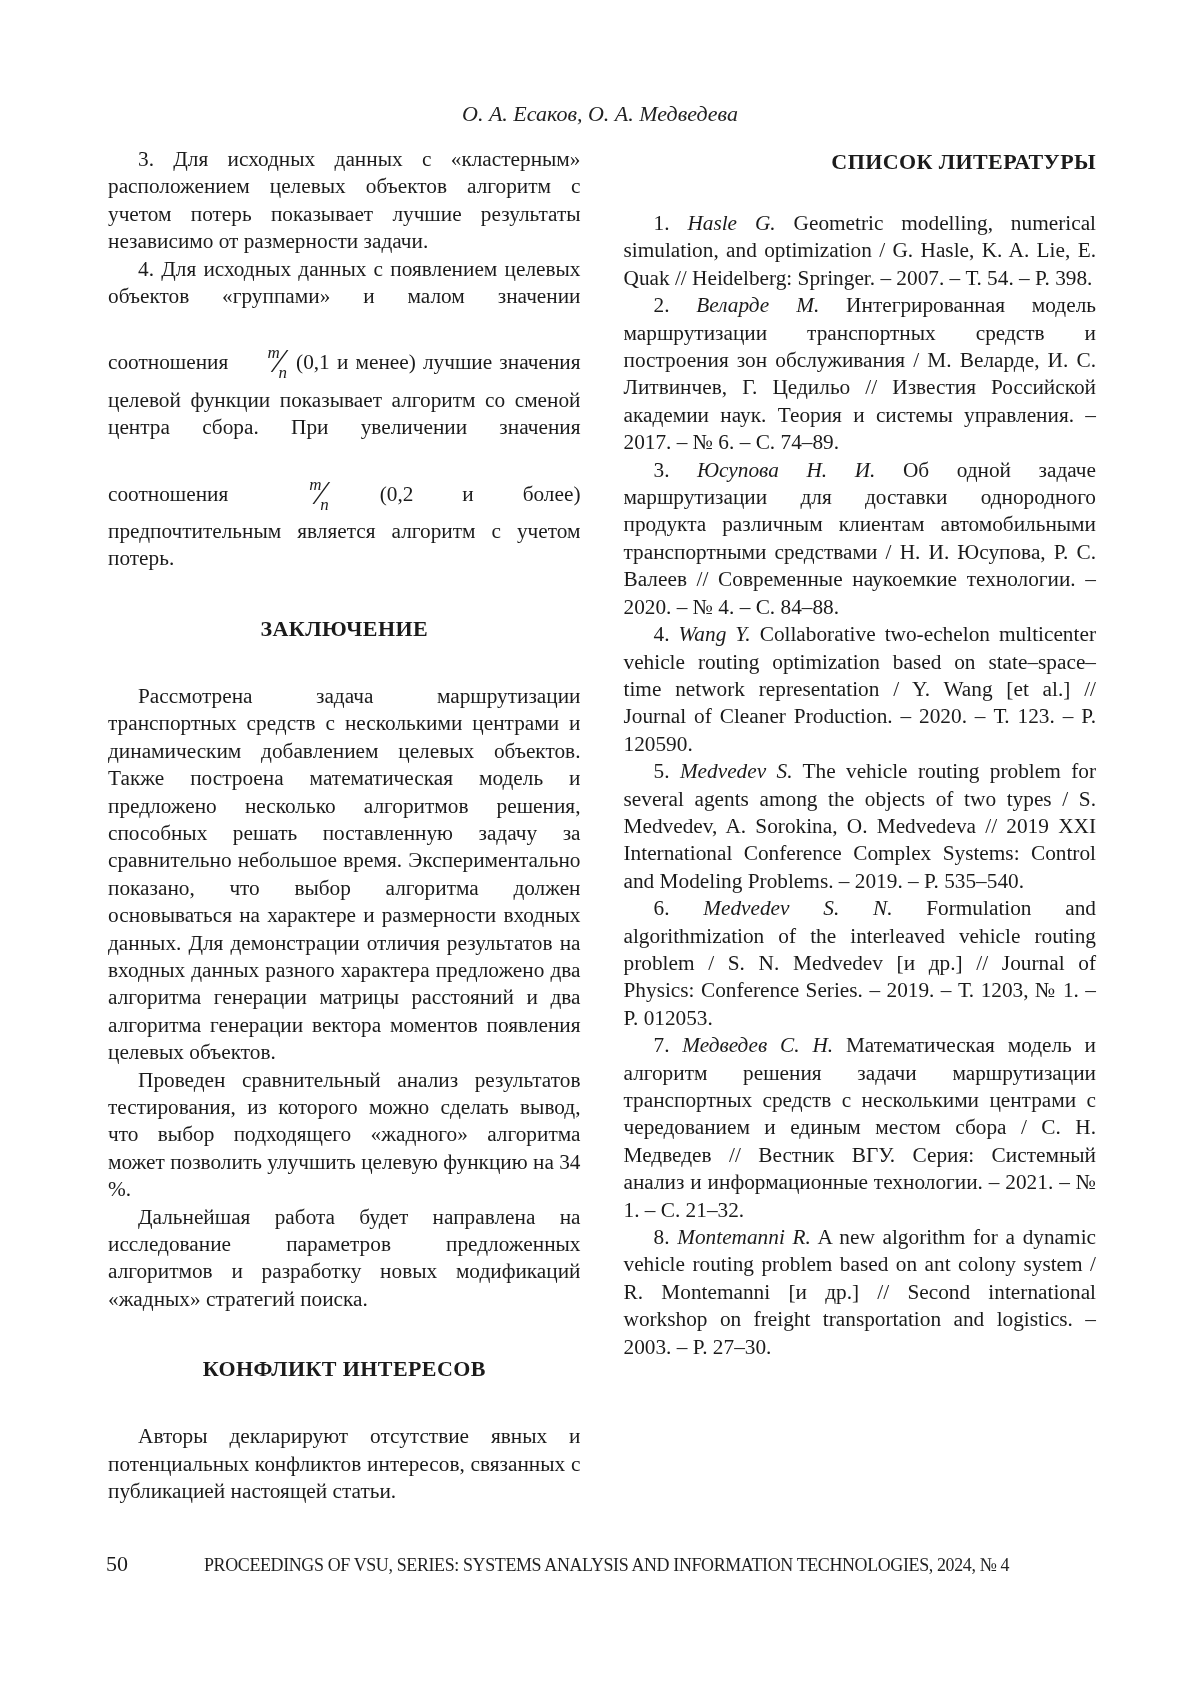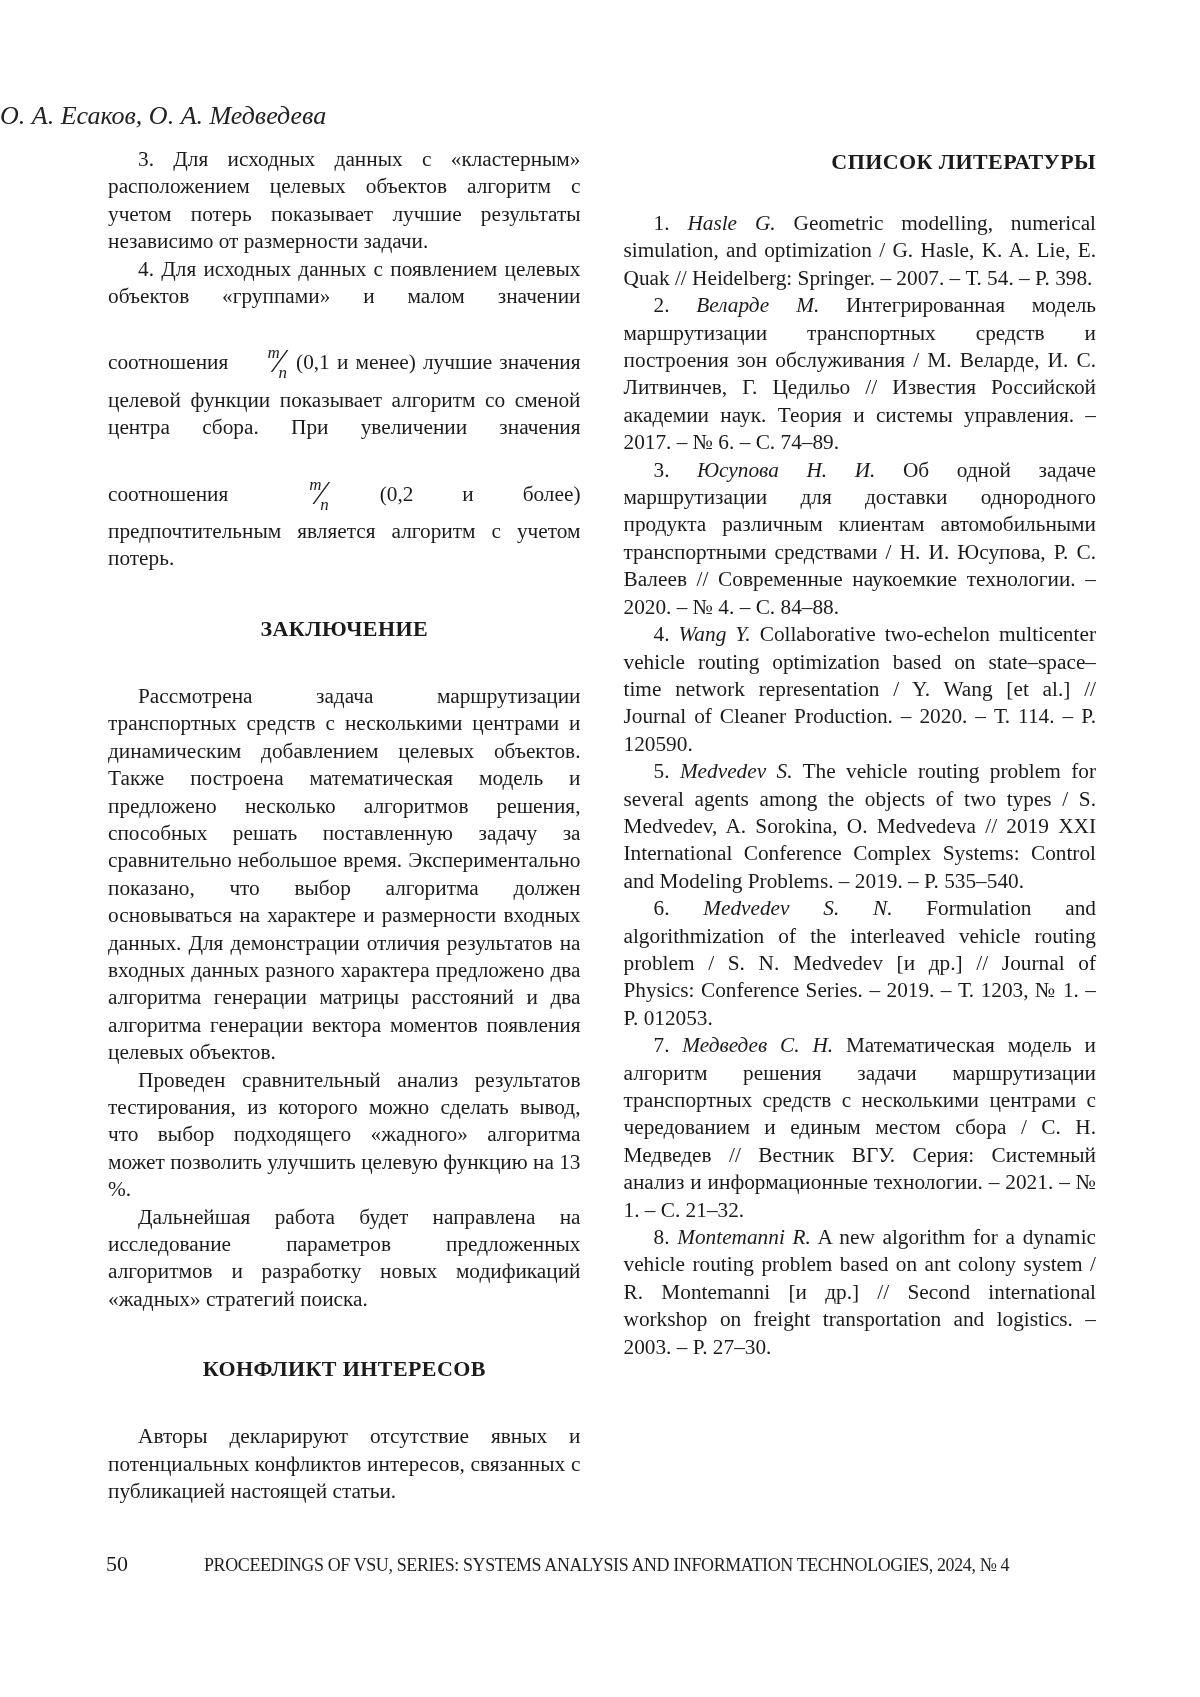--- a/index.html
+++ b/index.html
@@ -19,23 +19,23 @@
     width: 1200px;
     height: 1697px;
     background: #ffffff;
     overflow: hidden;
   }
   .running-head {
     position: absolute;
     top: 101px;
     left: 0;
     width: 100%;
-    text-align: left;
+    text-align: center;
     font-style: italic;
-    font-size: 26px;
+    font-size: 22px;
     color: #222222;
   }
   .columns {
     position: absolute;
     top: 146px;
     left: 108px;
     width: 988px;
     display: flex;
     gap: 43px;
   }
@@ -124,35 +124,35 @@
         <span>4. Для исходных данных с появлением целевых объектов «группами» и малом значении соотношения</span>
         <span class="frac"><span class="fnum">m</span><span class="fslash">⁄</span><span class="fden">n</span></span>
         <span>(0,1 и менее) лучшие значения целевой функции показывает алгоритм со сменой центра сбора. При увеличении значения соотношения</span>
         <span class="frac"><span class="fnum">m</span><span class="fslash">⁄</span><span class="fden">n</span></span>
         <span>(0,2 и более) предпочтительным является алгоритм с учетом потерь.</span>
       </p>
 
       <h2 class="section-heading">ЗАКЛЮЧЕНИЕ</h2>
 
       <p class="body">Рассмотрена задача маршрутизации транспортных средств с несколькими центрами и динамическим добавлением целевых объектов. Также построена математическая модель и предложено несколько алгоритмов решения, способных решать поставленную задачу за сравнительно небольшое время. Экспериментально показано, что выбор алгоритма должен основываться на характере и размерности входных данных. Для демонстрации отличия результатов на входных данных разного характера предложено два алгоритма генерации матрицы расстояний и два алгоритма генерации вектора моментов появления целевых объектов.</p>
-      <p class="body">Проведен сравнительный анализ результатов тестирования, из которого можно сделать вывод, что выбор подходящего «жадного» алгоритма может позволить улучшить целевую функцию на 13 %.</p>
+      <p class="body">Проведен сравнительный анализ результатов тестирования, из которого можно сделать вывод, что выбор подходящего «жадного» алгоритма может позволить улучшить целевую функцию на 34 %.</p>
       <p class="body">Дальнейшая работа будет направлена на исследование параметров предложенных алгоритмов и разработку новых модификаций «жадных» стратегий поиска.</p>
 
       <h2 class="section-heading">КОНФЛИКТ ИНТЕРЕСОВ</h2>
 
       <p class="body">Авторы декларируют отсутствие явных и потенциальных конфликтов интересов, связанных с публикацией настоящей статьи.</p>
     </div>
 
     <div class="col">
       <h2 class="section-heading refs-heading">СПИСОК ЛИТЕРАТУРЫ</h2>
 
       <p class="body"><span>1.</span> <span class="ref-author">Hasle G.</span> <span>Geometric modelling, numerical simulation, and optimization / G. Hasle, K. A. Lie, E. Quak // Heidelberg: Springer. – 2007. – Т. 54. – P. 398.</span></p>
       <p class="body"><span>2.</span> <span class="ref-author">Веларде М.</span> <span>Интегрированная модель маршрутизации транспортных средств и построения зон обслуживания / М. Веларде, И. С. Литвинчев, Г. Цедильо // Известия Российской академии наук. Теория и системы управления. – 2017. – № 6. – С. 74–89.</span></p>
       <p class="body"><span>3.</span> <span class="ref-author">Юсупова Н. И.</span> <span>Об одной задаче маршрутизации для доставки однородного продукта различным клиентам автомобильными транспортными средствами / Н. И. Юсупова, Р. С. Валеев // Современные наукоемкие технологии. – 2020. – № 4. – С. 84–88.</span></p>
-      <p class="body"><span>4.</span> <span class="ref-author">Wang Y.</span> <span>Collaborative two-echelon multicenter vehicle routing optimization based on state–space–time network representation / Y. Wang [et al.] // Journal of Cleaner Production. – 2020. – Т. 114. – P. 120590.</span></p>
+      <p class="body"><span>4.</span> <span class="ref-author">Wang Y.</span> <span>Collaborative two-echelon multicenter vehicle routing optimization based on state–space–time network representation / Y. Wang [et al.] // Journal of Cleaner Production. – 2020. – Т. 123. – P. 120590.</span></p>
       <p class="body"><span>5.</span> <span class="ref-author">Medvedev S.</span> <span>The vehicle routing problem for several agents among the objects of two types / S. Medvedev, A. Sorokina, O. Medvedeva // 2019 XXI International Conference Complex Systems: Control and Modeling Problems. – 2019. – P. 535–540.</span></p>
       <p class="body"><span>6.</span> <span class="ref-author">Medvedev S. N.</span> <span>Formulation and algorithmization of the interleaved vehicle routing problem / S. N. Medvedev [и др.] // Journal of Physics: Conference Series. – 2019. – Т. 1203, № 1. – P. 012053.</span></p>
       <p class="body"><span>7.</span> <span class="ref-author">Медведев С. Н.</span> <span>Математическая модель и алгоритм решения задачи маршрутизации транспортных средств с несколькими центрами с чередованием и единым местом сбора / С. Н. Медведев // Вестник ВГУ. Серия: Системный анализ и информационные технологии. – 2021. – № 1. – С. 21–32.</span></p>
       <p class="body"><span>8.</span> <span class="ref-author">Montemanni R.</span> <span>A new algorithm for a dynamic vehicle routing problem based on ant colony system / R. Montemanni [и др.] // Second international workshop on freight transportation and logistics. – 2003. – P. 27–30.</span></p>
     </div>
 
   </div>
 
   <div class="footer">
     <span class="page-number">50</span>

